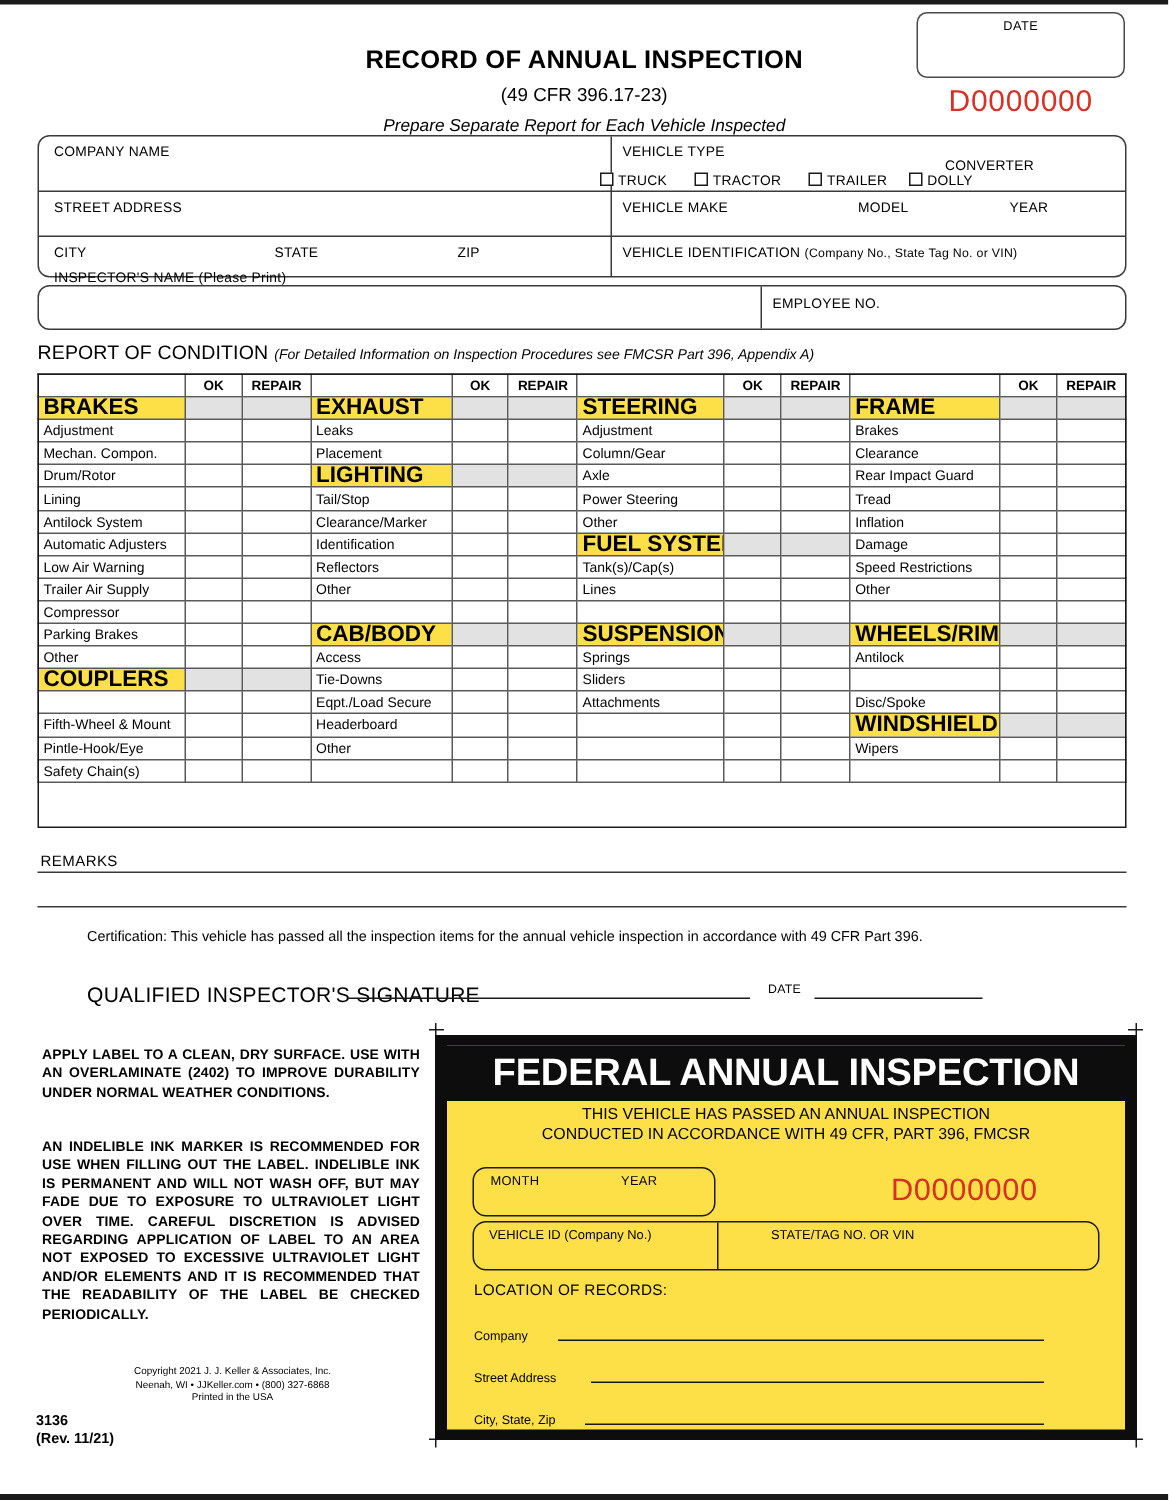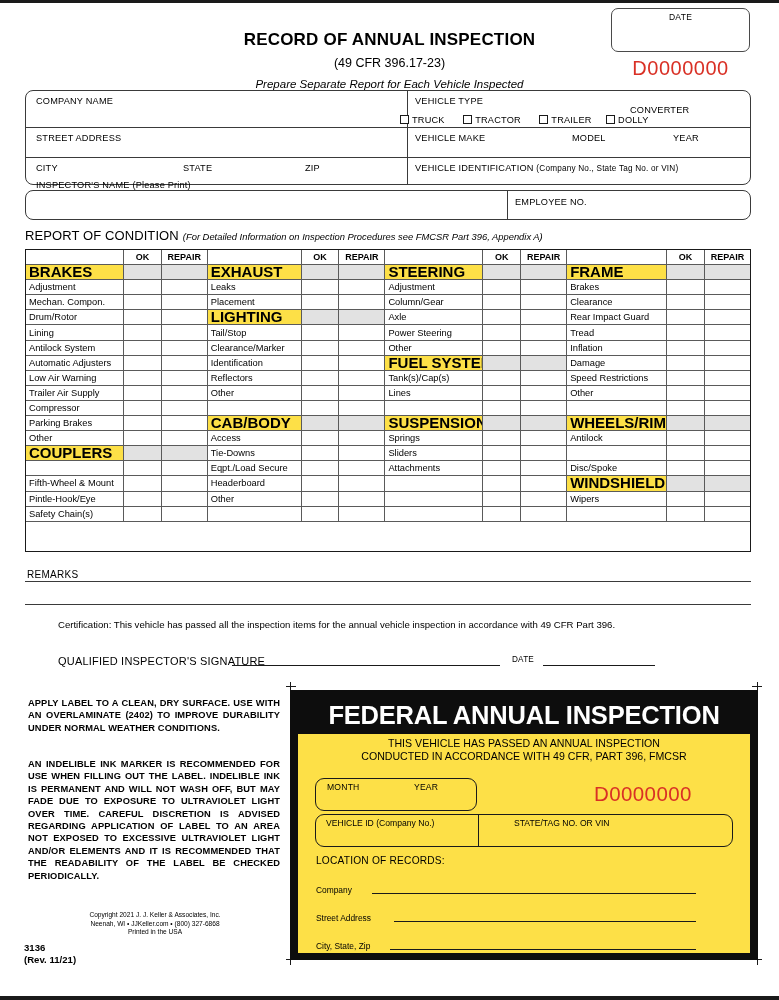--- a/index.html
+++ b/index.html
@@ -206,21 +206,21 @@
   }
   .cert-text {
     position: absolute;
     left: 58px; top: 619px;
     font-size: 9.6px;
     white-space: nowrap;
   }
   .sig-lbl {
     position: absolute;
     left: 58px; top: 655px;
-    font-size: 11px;
+    font-size: 14px;
     letter-spacing: .2px;
   }
   .date-lbl2 {
     position: absolute;
     left: 512px; top: 655px;
     font-size: 8.2px;
     letter-spacing: .2px;
   }
 
   

